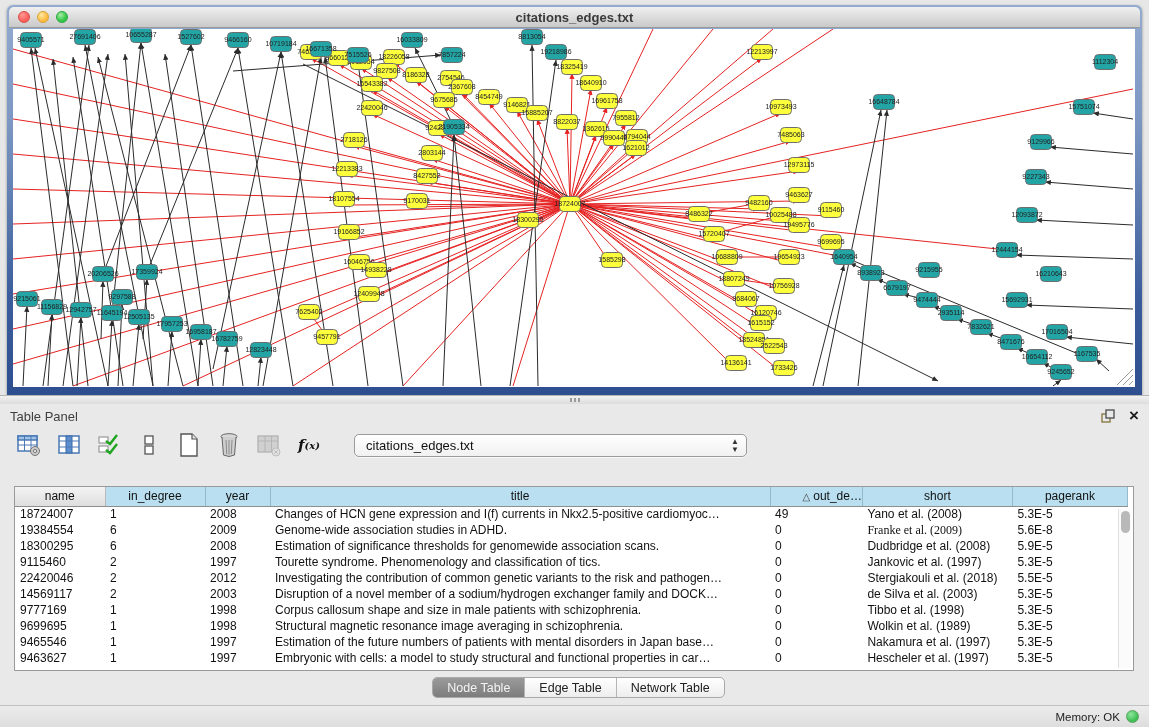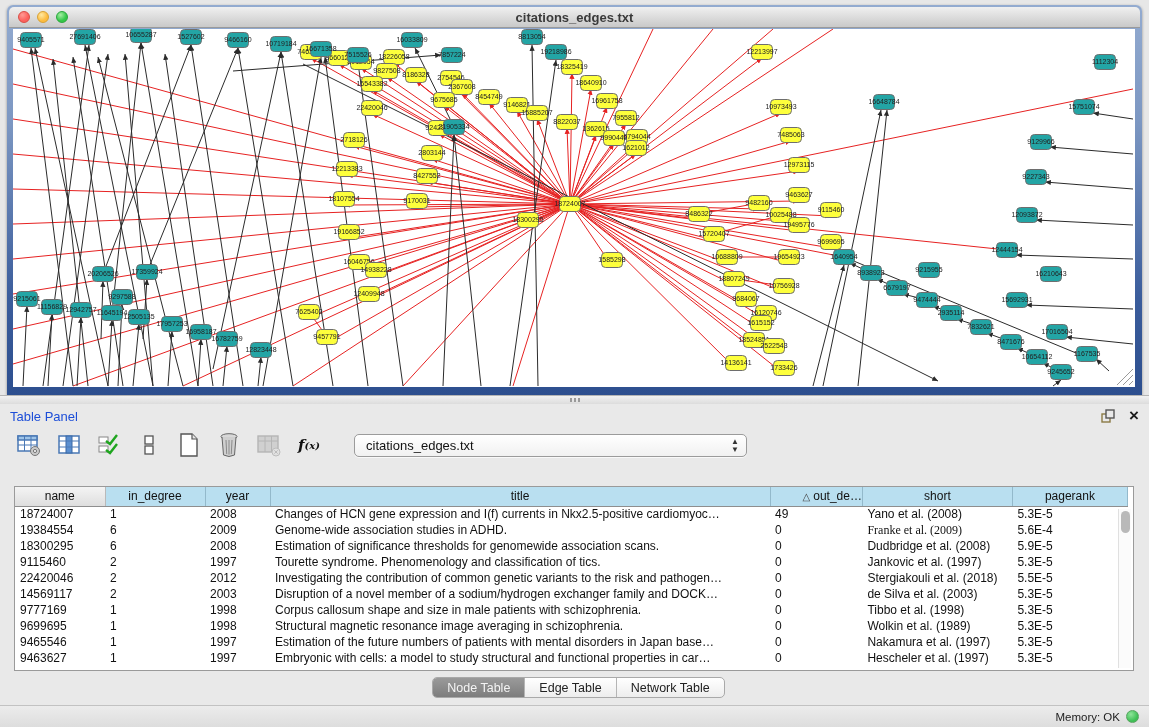--- a/index.html
+++ b/index.html
@@ -29,21 +29,21 @@
   .splitter { position:absolute; left:0; top:395px; width:1149px; height:9px;
     background:linear-gradient(#f2f2f2,#dcdcdc); border-top:1px solid #b5b5b5;
     display:flex; align-items:center; justify-content:center; }
   .grip { width:10px; height:4px; background:
     repeating-linear-gradient(90deg,#9a9a9a 0 2px, transparent 2px 4px); }
 
   
   .table-panel { position:absolute; left:0; top:404px; width:1149px; height:301px;
     background:#e9e9e9; }
   .panel-header { height:24px; display:flex; align-items:center; padding:0 10px; }
-  .panel-title { font-size:13px; color:#1d4ed8; }
+  .panel-title { font-size:13px; color:#404040; }
   .panel-header .spacer { flex:1; }
   .hdr-icon { margin-left:14px; cursor:default; display:flex; align-items:center; }
   .close-x { font-size:17px; font-weight:bold; color:#1a1a1a; line-height:14px; }
 
   .toolbar { height:34px; display:flex; align-items:center; padding-left:16px; gap:14px; }
   .tb-icon { width:26px; height:26px; display:flex; align-items:center; justify-content:center; }
   .fx { font-family:"DejaVu Serif", serif; font-style:italic; font-weight:bold;
     font-size:15px; color:#111; }
   .fx small { font-size:10px; font-weight:bold; }
   .combo { margin-left:18px; width:393px; height:23px; border:1px solid #9b9b9b;
@@ -808,21 +808,21 @@
             <td style="width: 150px;">Yano et al. (2008)</td>
             <td style="width: 115px;">5.3E-5</td>
           </tr>
           <tr>
             <td style="width: 90px;">19384554</td>
             <td style="width: 100px;">6</td>
             <td style="width: 65px;">2009</td>
             <td style="width: 500px;">Genome-wide association studies in ADHD.</td>
             <td style="width: 70px;">0</td>
             <td style="width: 150px; font-family: Liberation Serif, serif;">Franke et al. (2009)</td>
-            <td style="width: 115px;">5.6E-4</td>
+            <td style="width: 115px;">5.6E-8</td>
           </tr>
           <tr>
             <td style="width: 90px;">18300295</td>
             <td style="width: 100px;">6</td>
             <td style="width: 65px;">2008</td>
             <td style="width: 500px;">Estimation of significance thresholds for genomewide association scans.</td>
             <td style="width: 70px;">0</td>
             <td style="width: 150px;">Dudbridge et al. (2008)</td>
             <td style="width: 115px;">5.9E-5</td>
           </tr>

